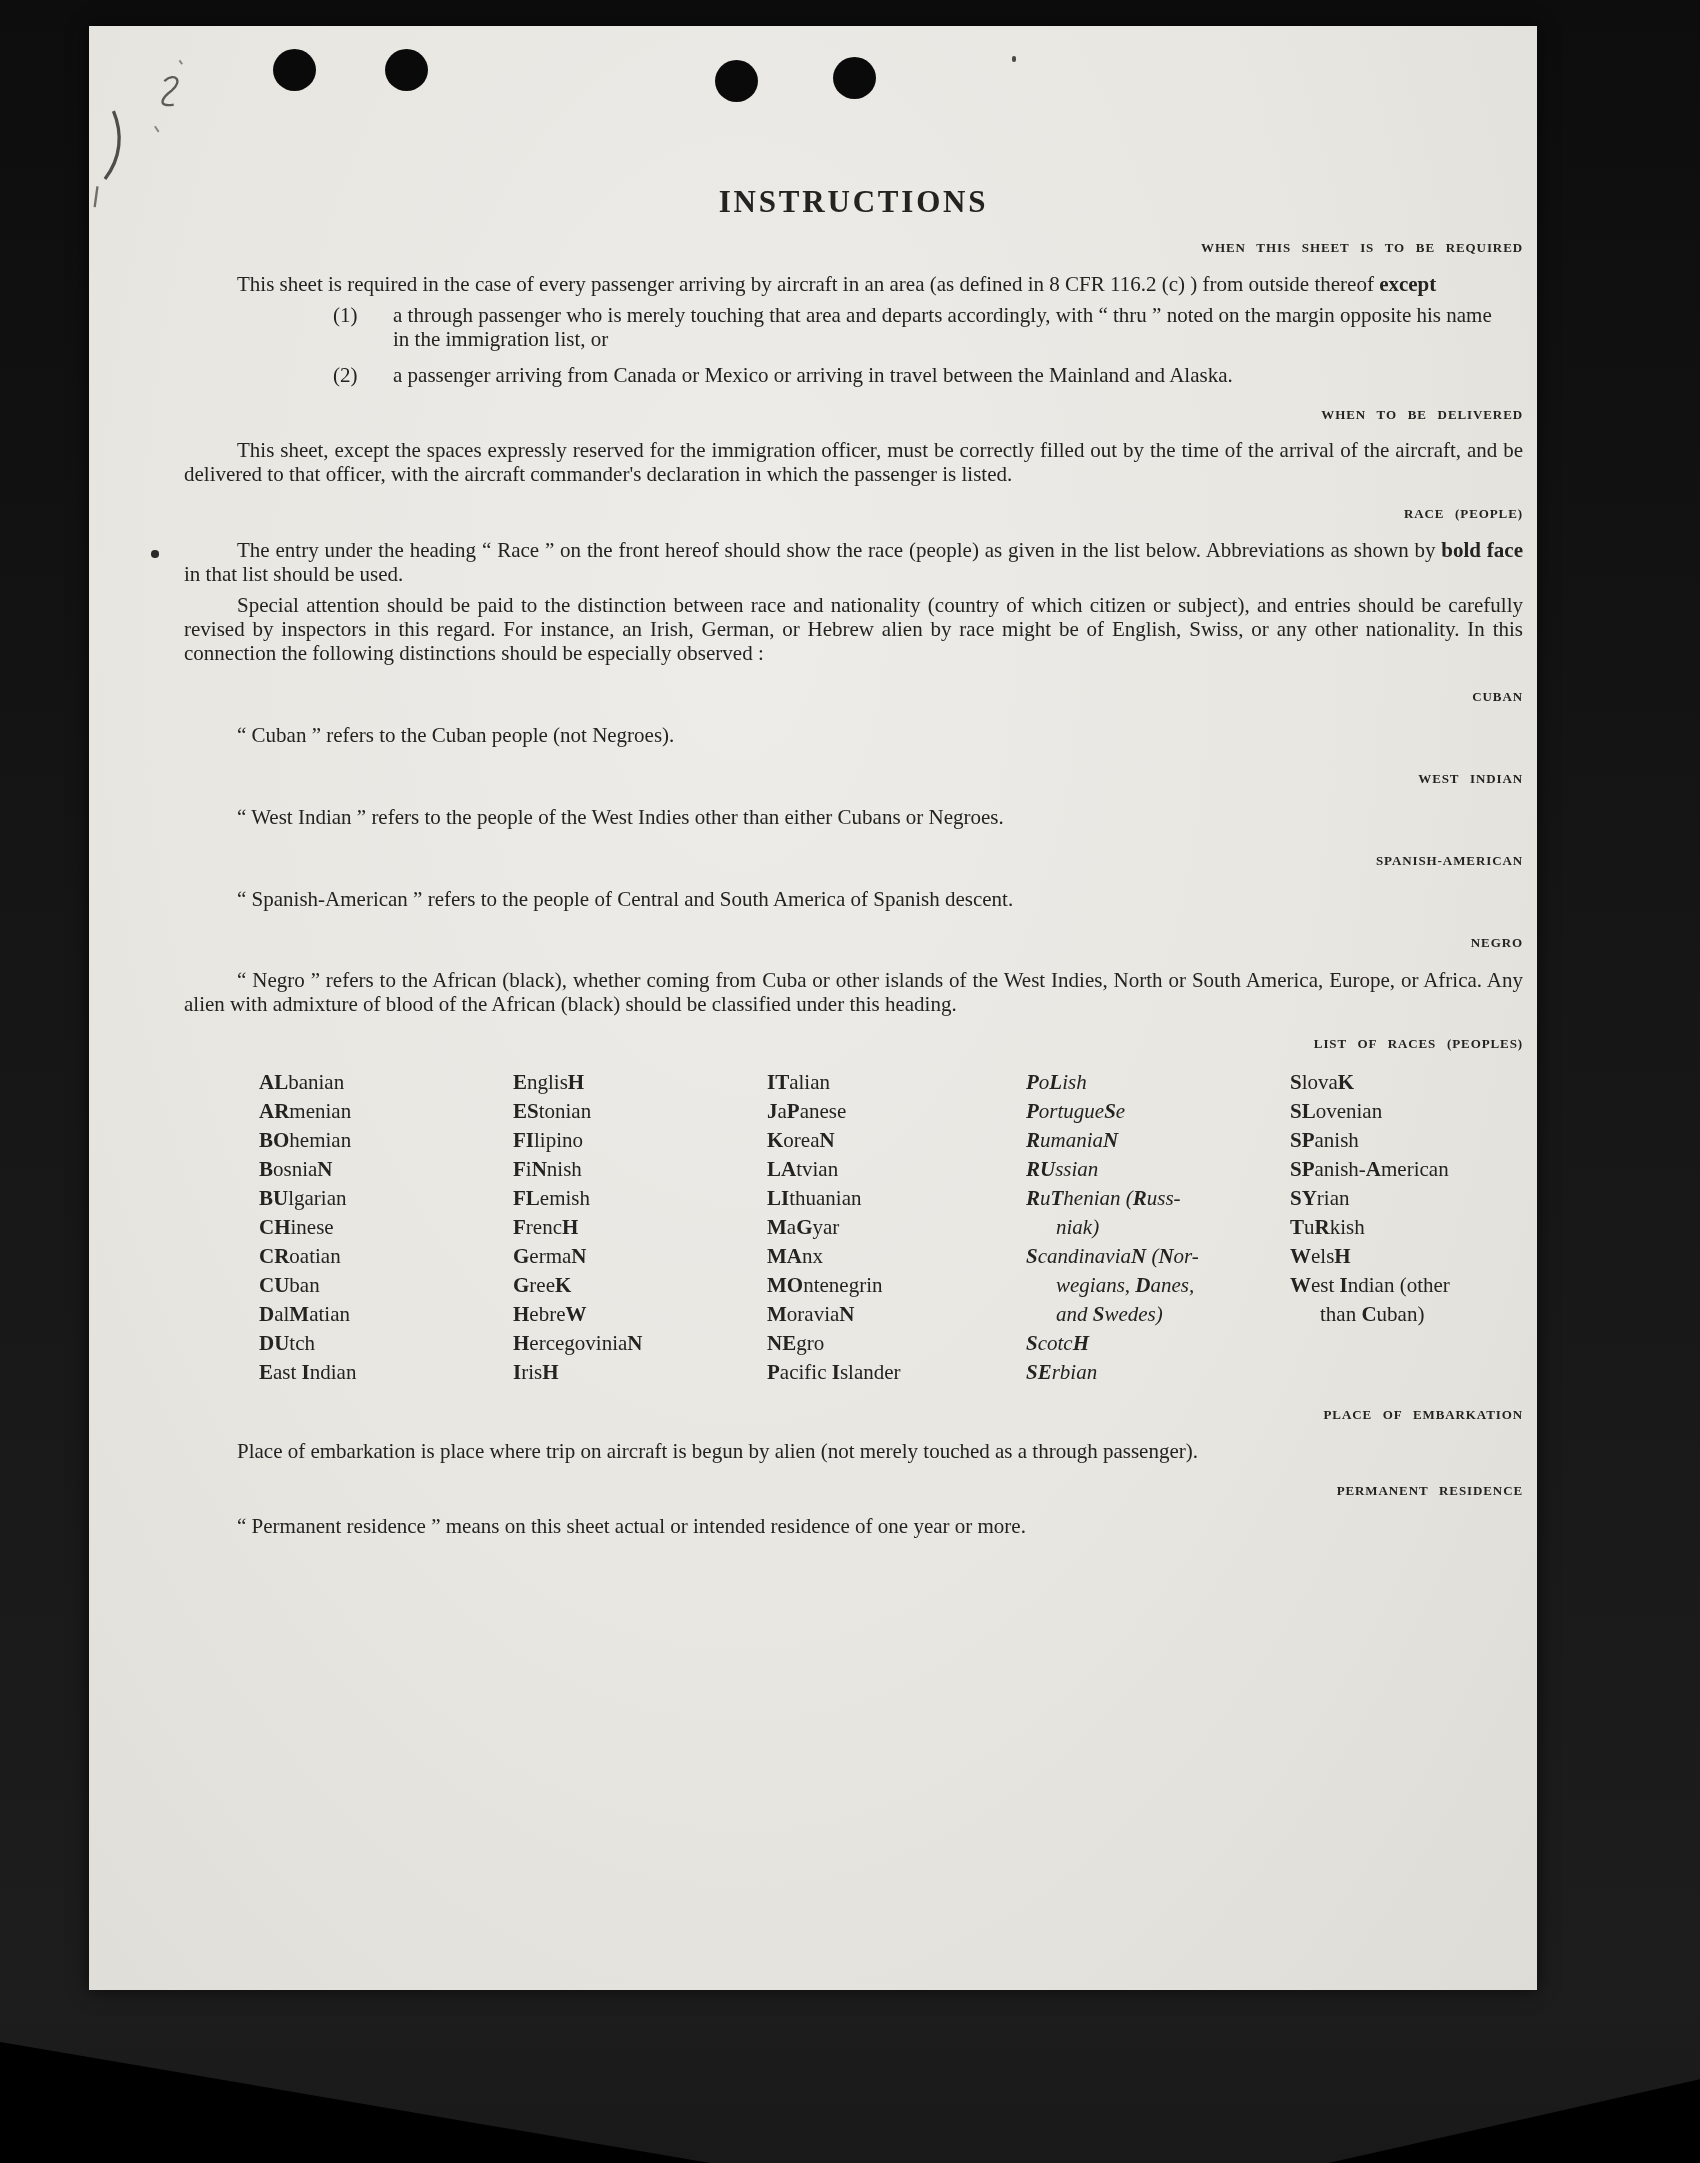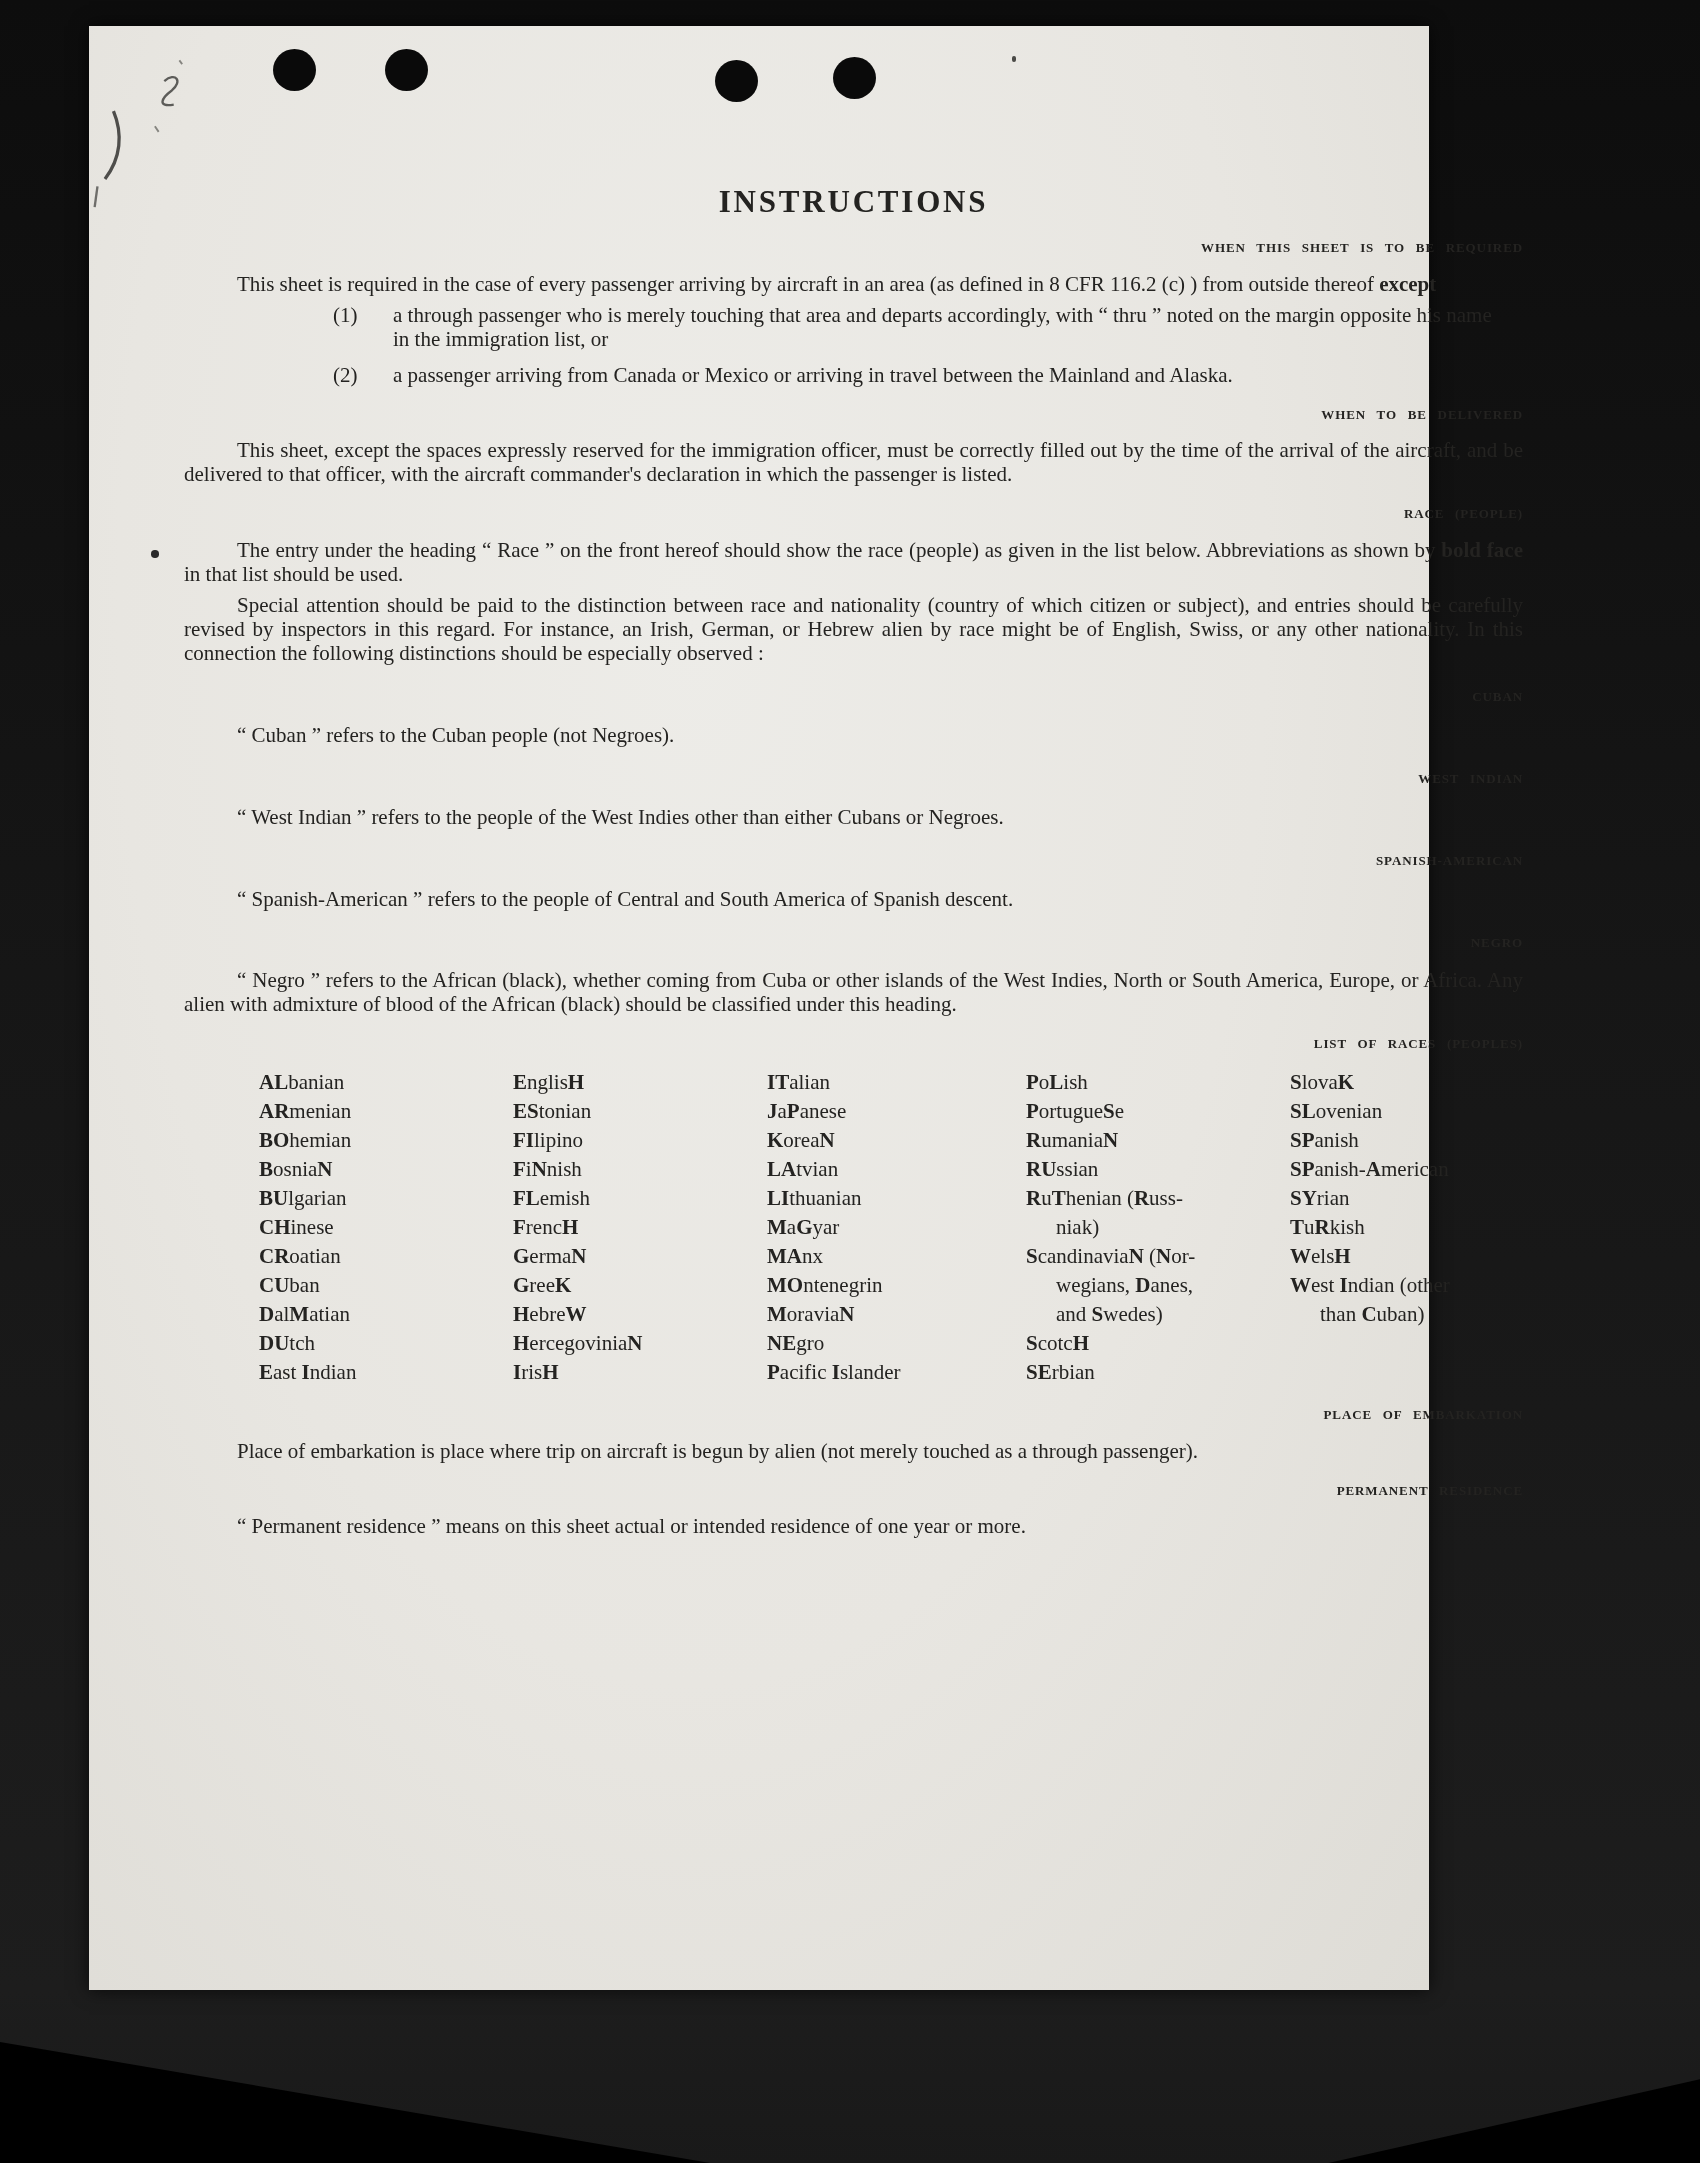--- a/index.html
+++ b/index.html
@@ -10,21 +10,21 @@
   }
   .corner-black{
     position:absolute;left:0;bottom:0;width:716px;height:122px;background:#000;
     clip-path:polygon(0 0,0 100%,100% 100%);
   }
   .corner-black-r{
     position:absolute;right:0;bottom:0;width:377px;height:85px;background:#000;
     clip-path:polygon(100% 0,0 100%,100% 100%);
   }
   .page{
-    position:absolute;left:89px;top:26px;width:1340px;height:1964px;
+    position:absolute;left:89px;top:26px;width:1448px;height:1964px;
     background:radial-gradient(ellipse at 45% 30%, #edecE8 0%, #e8e6e1 55%, #dedcd6 100%);
     box-shadow:0 0 17px rgba(0,0,0,.7);
   }
   .hole{position:absolute;width:43px;height:42px;border-radius:50%;background:#0a0a0a;}
   .hole1{left:184px;top:22.6px;}
   .hole2{left:296px;top:22.6px;}
   .hole3{left:626px;top:34px;}
   .hole4{left:744px;top:31px;}
   .pen-mark{position:absolute;left:0;top:19px;}
   .ink-dot{position:absolute;left:62px;top:524px;width:7.5px;height:7.5px;border-radius:50%;background:#2a2a2a;}
@@ -47,21 +47,21 @@
   .items{margin:5.6px 0 3.8px;}
   .item{display:flex;margin-left:149px;width:1173px;margin-bottom:11.3px;}
   .item-num{width:60px;flex:none;}
   .item-text{flex:1;}
 
   .race-columns{display:flex;margin-left:90px;margin-top:1.9px;margin-bottom:3.8px;justify-content:flex-end;}
   .race-col{flex:none;}
   .race-col:nth-child(1){width:254px;}
   .race-col:nth-child(2){width:254px;}
   .race-col:nth-child(3){width:259px;}
-  .race-col:nth-child(4){width:264px;}
+  .race-col:nth-child(4){width:264px;font-style:italic;}
   .race-col:nth-child(5){width:233px;}
   .race-item{line-height:29px;}
   .race-line.cont{padding-left:30px;}
 </style>
 </head>
 <body>
 
 <div class="corner-black"></div>
 <div class="corner-black-r"></div>
 

